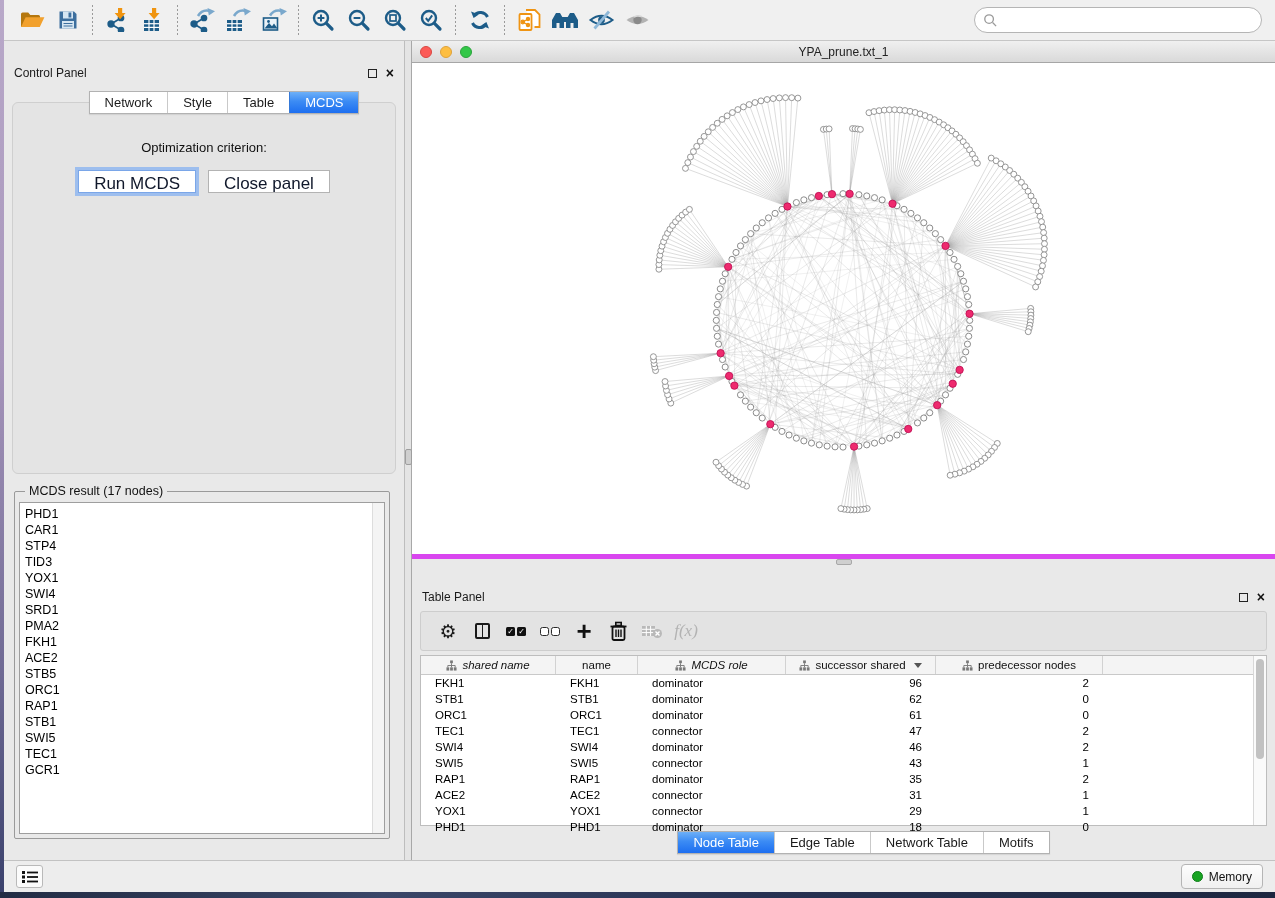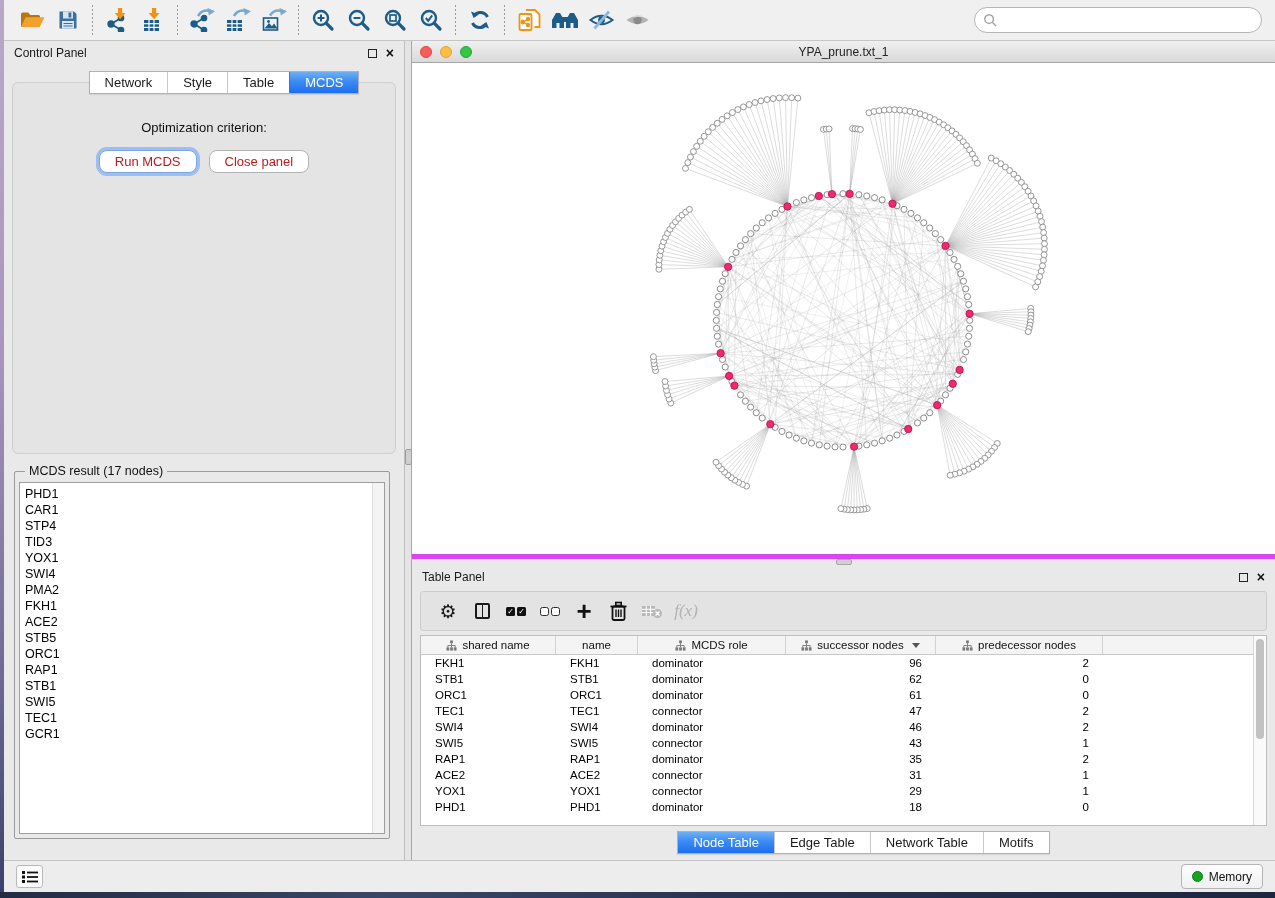--- a/index.html
+++ b/index.html
@@ -23,21 +23,21 @@
     background-image:linear-gradient(#9a9a9a 40%, transparent 40%); background-size:1px 4px; }
   .searchbox { margin-left:auto; width:288px; height:26px; background:#fff;
     border:1px solid #b5b5b5; border-radius:13px; display:flex; align-items:center; padding:0 8px; }
   .searchbox input { border:none; outline:none; flex:1; font-size:12px; background:transparent; margin-left:5px; }
 
   
   .main { flex:1; display:flex; min-height:0; }
 
   
   .control-panel { width:400px; background:#e9e9e9; display:flex; flex-direction:column; flex-shrink:0; }
-  .panel-titlebar { height:24px; display:flex; align-items:center; padding:0 10px; flex-shrink:0; }
+  .panel-titlebar { height:24px; display:flex; align-items:center; padding:0 10px; flex-shrink:0;margin-top:20px; }
   .panel-title { font-size:12px; color:#1a1a1a; }
   .panel-ctrls { margin-left:auto; display:flex; align-items:center; gap:9px; }
   .ic-float { width:9px; height:9px; border:1.5px solid #222; display:inline-block; }
   .ic-close { font-size:14px; font-weight:bold; color:#111; line-height:10px; }
 
   .seg-tabs { display:flex; justify-content:center; margin-top:6px; position:relative; z-index:2; }
   .seg-wrap { display:inline-flex; background:#fff; border:1px solid #b2b2b2; border-radius:0; overflow:hidden;
     box-shadow:0 1px 1px rgba(0,0,0,.08);margin-left:40px; }
   .seg { padding:3px 15px; font-size:13px; color:#1a1a1a; border-left:1px solid #c9c9c9; background:#fff; }
   .seg:first-child { border-left:none; }
@@ -48,22 +48,22 @@
   .opt-label { text-align:center; font-size:13px; margin-top:25px; color:#111; }
   .dropdown { margin:12px auto 0 auto; width:315px; height:22px; background:#fff; border:1px solid #a9a9a9;
     border-radius:4px; display:flex; align-items:center; font-size:13px; position:relative; }
   .dropdown .dd-text { padding-left:10px; flex:1; white-space:nowrap; overflow:hidden; }
   .dd-stepper { width:19px; height:20px; margin-right:0px; border-radius:3px;
     background:linear-gradient(180deg,#8cc0fa 0%,#4a95f6 50%,#2b7bf2 100%);
     display:flex; flex-direction:column; align-items:center; justify-content:center; gap:2px; }
   .dd-stepper .up { width:0; height:0; border-left:4px solid transparent; border-right:4px solid transparent; border-bottom:4px solid #fff; }
   .dd-stepper .down { width:0; height:0; border-left:4px solid transparent; border-right:4px solid transparent; border-top:4px solid #fff; }
   .btn-row { display:flex; justify-content:center; gap:12px; margin-top:15px; }
-  .mac-btn { font-family:"Liberation Sans",sans-serif; font-size:13px; color:#b91c1c; background:#fff;
-    border:1px solid #b3b3b3; border-radius:8px; padding:3px 15px; height:23px; }
+  .mac-btn { font-family:"Liberation Sans",sans-serif; font-size:17px; color:#0f172a; background:#fff;
+    border:1px solid #b3b3b3; border-radius:0; padding:3px 15px; height:23px; }
   .mac-btn.focused { box-shadow:0 0 0 3px rgba(110,165,245,.6); border-color:#7aa6e8; }
 
   .mcds-fieldset { margin:10px 14px 21px 10px; flex:1; border:1px solid #9a9a9a; border-radius:2px;
     padding:4px; display:flex; min-height:0; position:relative; }
   .mcds-fieldset legend { font-size:12.5px; padding:0 4px; margin-left:6px; color:#111; }
   .mcds-listbox { flex:1; background:#fff; border:1px solid #9e9e9e; display:flex; min-height:0; }
   .mcds-items { flex:1; padding:3px 0 0 5px; overflow:hidden; }
   .mcds-item { font-size:12.5px; line-height:16px; color:#000; }
   .mcds-scroll { width:12px; background:#f4f4f4; border-left:1px solid #ddd; }
 
@@ -324,20 +324,21 @@
       <fieldset class="mcds-fieldset">
         <legend>MCDS result (17 nodes)</legend>
         <div class="mcds-listbox">
           <div class="mcds-items" id="mcdsList">
               <div class="mcds-item">PHD1</div>
               <div class="mcds-item">CAR1</div>
               <div class="mcds-item">STP4</div>
               <div class="mcds-item">TID3</div>
               <div class="mcds-item">YOX1</div>
               <div class="mcds-item">SWI4</div>
+              <div class="mcds-item">SRD1</div>
               <div class="mcds-item">PMA2</div>
               <div class="mcds-item">FKH1</div>
               <div class="mcds-item">ACE2</div>
               <div class="mcds-item">STB5</div>
               <div class="mcds-item">ORC1</div>
               <div class="mcds-item">RAP1</div>
               <div class="mcds-item">STB1</div>
               <div class="mcds-item">SWI5</div>
               <div class="mcds-item">TEC1</div>
               <div class="mcds-item">GCR1</div>
@@ -1059,52 +1060,52 @@
               <path d="M14.5 8.5 l4 4 M18.5 8.5 l-4 4" stroke="#fff" stroke-width="1.4"></path>
             </svg>
           </div>
           <div class="tpbtn">
               <span class="ic-fx">f(x)</span>
             </div>
         </div>
         <div class="tp-table">
           <div class="t-grid">
             <div class="t-headrow" id="tHead">
-                <div class="t-hcell" style="width: 135px;">
+                <div class="t-hcell" style="width: 135px; font-style: italic;">
                   <svg viewBox="0 0 12 12" width="11" height="11" class="hdr-tree">
                     <rect x="4.5" y="0.5" width="3" height="3" fill="#787878"></rect>
                     <rect x="0.5" y="8" width="3" height="3.5" fill="#787878"></rect>
                     <rect x="4.5" y="8" width="3" height="3.5" fill="#787878"></rect>
                     <rect x="8.5" y="8" width="3" height="3.5" fill="#787878"></rect>
                     <path d="M6 3.5 V6 M2 8 V6 H10 V8 M6 6 V8" stroke="#787878" fill="none" stroke-width="1"></path>
                   </svg>
                   <span>shared name</span>
                 </div>
                 <div class="t-hcell" style="width: 82px;">
                   <span>name</span>
                 </div>
-                <div class="t-hcell" style="width: 148px;">
+                <div class="t-hcell" style="width: 148px; font-style: italic;">
                   <svg viewBox="0 0 12 12" width="11" height="11" class="hdr-tree">
                     <rect x="4.5" y="0.5" width="3" height="3" fill="#787878"></rect>
                     <rect x="0.5" y="8" width="3" height="3.5" fill="#787878"></rect>
                     <rect x="4.5" y="8" width="3" height="3.5" fill="#787878"></rect>
                     <rect x="8.5" y="8" width="3" height="3.5" fill="#787878"></rect>
                     <path d="M6 3.5 V6 M2 8 V6 H10 V8 M6 6 V8" stroke="#787878" fill="none" stroke-width="1"></path>
                   </svg>
                   <span>MCDS role</span>
                 </div>
                 <div class="t-hcell" style="width: 150px;">
                   <svg viewBox="0 0 12 12" width="11" height="11" class="hdr-tree">
                     <rect x="4.5" y="0.5" width="3" height="3" fill="#787878"></rect>
                     <rect x="0.5" y="8" width="3" height="3.5" fill="#787878"></rect>
                     <rect x="4.5" y="8" width="3" height="3.5" fill="#787878"></rect>
                     <rect x="8.5" y="8" width="3" height="3.5" fill="#787878"></rect>
                     <path d="M6 3.5 V6 M2 8 V6 H10 V8 M6 6 V8" stroke="#787878" fill="none" stroke-width="1"></path>
                   </svg>
-                  <span>successor nodes</span>
+                  <span>successor shared</span>
                   <span class="sort-caret"></span>
                 </div>
                 <div class="t-hcell" style="width: 167px;">
                   <svg viewBox="0 0 12 12" width="11" height="11" class="hdr-tree">
                     <rect x="4.5" y="0.5" width="3" height="3" fill="#787878"></rect>
                     <rect x="0.5" y="8" width="3" height="3.5" fill="#787878"></rect>
                     <rect x="4.5" y="8" width="3" height="3.5" fill="#787878"></rect>
                     <rect x="8.5" y="8" width="3" height="3.5" fill="#787878"></rect>
                     <path d="M6 3.5 V6 M2 8 V6 H10 V8 M6 6 V8" stroke="#787878" fill="none" stroke-width="1"></path>
                   </svg>

